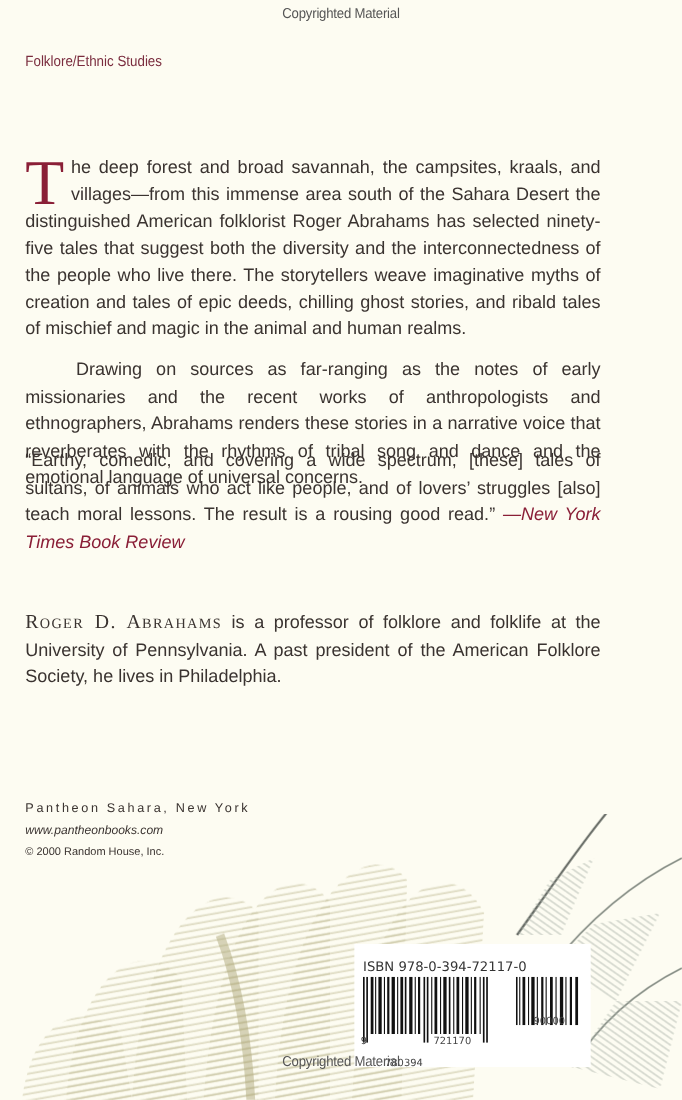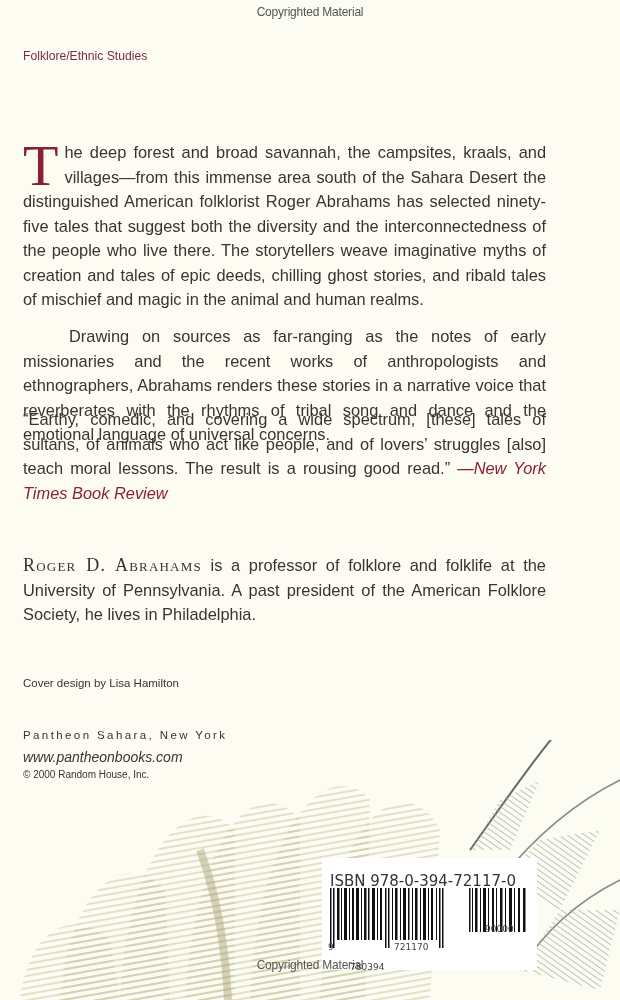--- a/index.html
+++ b/index.html
@@ -37,33 +37,33 @@
     .bio { top: 553px; }
     .bio .name { font-variant: small-caps; letter-spacing: 1.2px; font-size: 18px; font-family: Liberation Serif, serif; }
     .credits {
       position: absolute; left: 23px; font-size: 11.5px; color: #3a3330; line-height: 20px;
     }
     .credits-1 { top: 673px; }
     .publisher {
       position: absolute; left: 23px; top: 729px; font-size: 11.5px; letter-spacing: 2.4px; color: #3a3330;
     }
     .website {
-      position: absolute; left: 23px; top: 749px; font-size: 14px; font-style: italic; color: #3a3330;
+      position: absolute; left: 23px; top: 749px; font-size: 11px; font-style: italic; color: #3a3330;
     }
     .copyright {
       position: absolute; left: 23px; top: 769px; font-size: 10px; color: #3a3330;
     }
     .illustration { position: absolute; left: 0; top: 740px; width: 620px; height: 260px; }
     .barcode-box {
       position: absolute; left: 322px; top: 858px; width: 215px; height: 112px;
       background: #ffffff; z-index: 4;
     }
     .isbn-text {
       position: absolute; left: 8px; top: 14px; font-family: "DejaVu Sans", sans-serif;
-      font-size: 15px; color: #333;
+      font-size: 12px; color: #333;
     }
     .bars { position: absolute; left: 8px; top: 30px; }
     .bars2 { position: absolute; left: 147px; top: 30px; }
     .digits {
       position: absolute; font-family: "DejaVu Sans", sans-serif; font-size: 9px; color: #444;
     }
   </style>
 </head>
 <body>
 
@@ -80,21 +80,20 @@
 
 <div class="body-text quote">
   <span>“Earthy, comedic, and covering a wide spectrum, [these] tales of sultans, of animals who act like people, and of lovers’ struggles [also] teach moral lessons.  The result is a rousing good read.” </span><span class="source">—New York Times Book Review</span>
 </div>
 
 <div class="body-text bio">
   <span class="name">Roger D. Abrahams</span><span> is a professor of folklore and folklife at the University of Pennsylvania.  A past president of the American Folklore Society, he lives in Philadelphia.</span>
 </div>
 
 <div class="credits credits-1">
-  <div>Cover design by  Lisa Hamilton</div>
 </div>
 
 <div class="publisher">Pantheon Sahara, New York</div>
 <div class="website">www.pantheonbooks.com</div>
 <div class="copyright">© 2000 Random House, Inc.</div>
 
 <svg class="illustration" viewBox="0 0 620 260" preserveAspectRatio="none">
   <defs>
     <pattern id="ribs" width="6" height="6" patternUnits="userSpaceOnUse" patternTransform="rotate(-10)">
       <line x1="0" y1="3" x2="6" y2="3" stroke="#b9b38a" stroke-width="1.2" opacity="0.7"></line>

